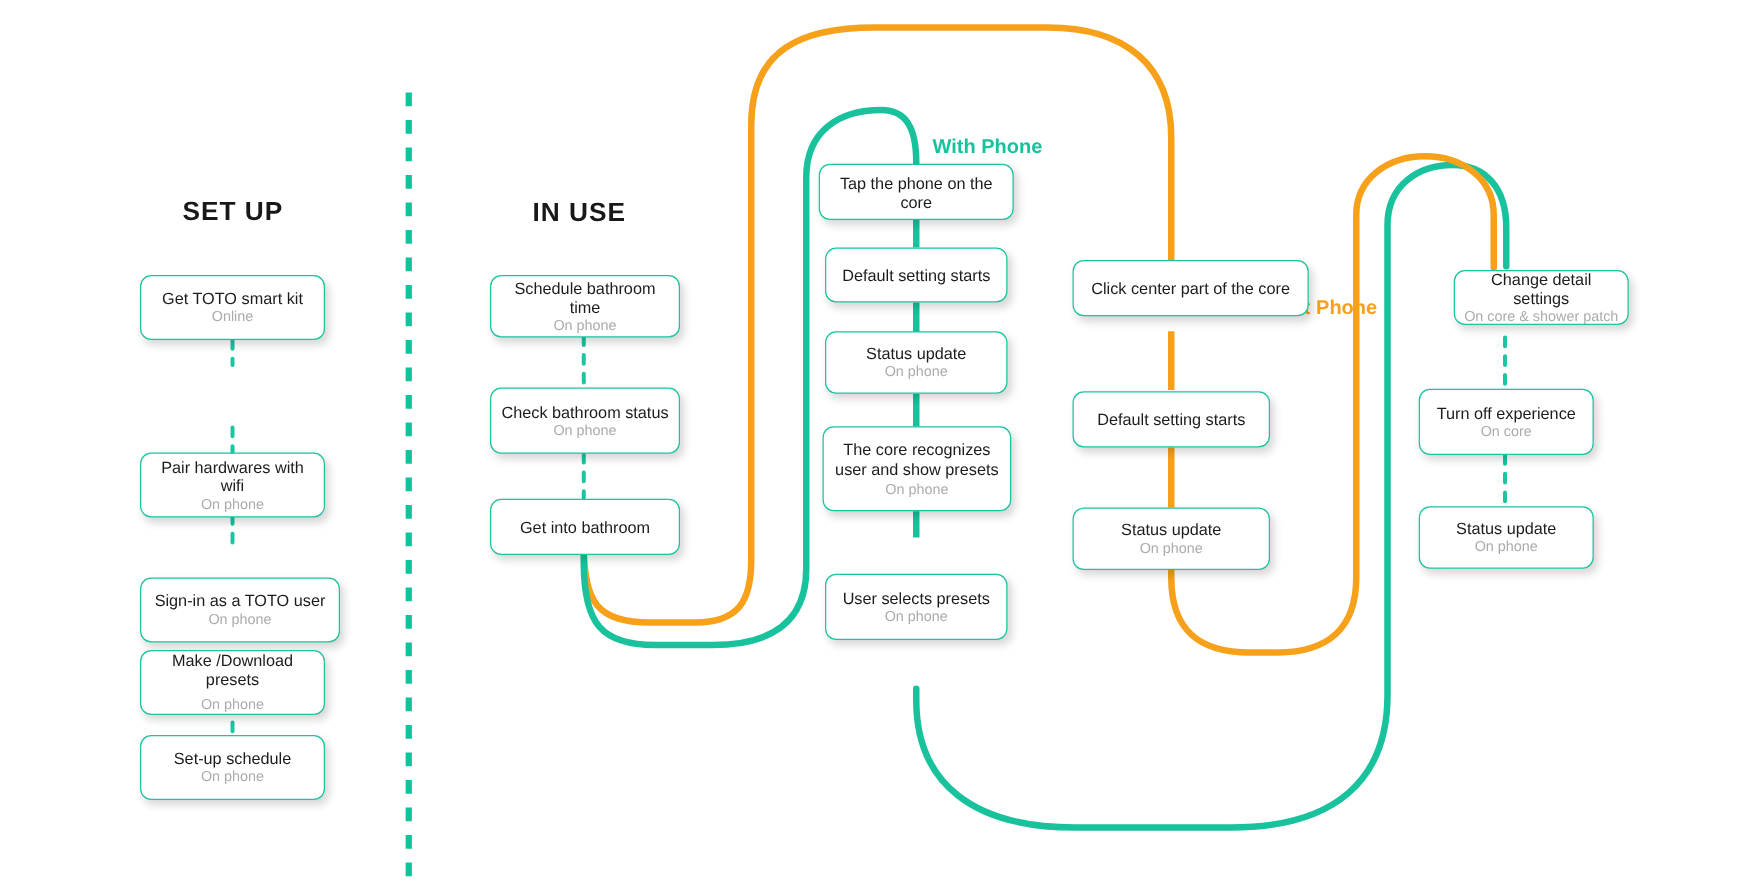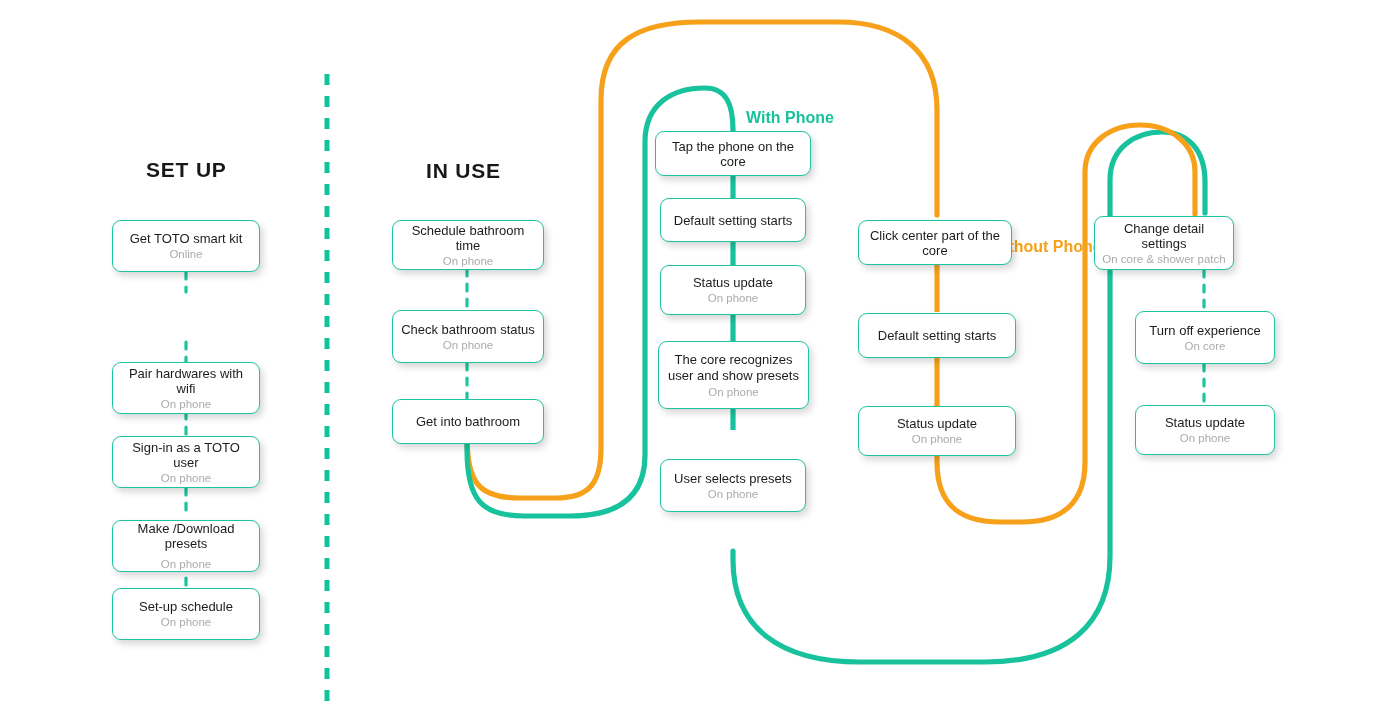--- a/index.html
+++ b/index.html
@@ -135,21 +135,21 @@
   <div class="branch-title orange" style="left:989px;top:195px;margin-top:43px;">Without Phone</div>
 
   <div class="node" style="left:112px;top:220px;width:148px;height:52px;">
     <span class="t1">Get TOTO smart kit</span>
     <span class="t2">Online</span>
   </div>
   <div class="node" style="left:112px;top:362px;width:148px;height:52px;text-align:center;">
     <span class="t1">Pair hardwares with wifi</span>
     <span class="t2">On phone</span>
   </div>
-  <div class="node" style="left:112px;top:436px;width:148px;height:52px;">
+  <div class="node" style="left:112px;top:462px;width:160px;height:52px;">
     <span class="t1">Sign-in as a TOTO user</span>
     <span class="t2">On phone</span>
   </div>
   <div class="node" style="left:112px;top:520px;width:148px;height:52px;justify-content:space-between;">
     <span class="t1">Make /Download presets</span>
     <span class="t2">On phone</span>
   </div>
   <div class="node" style="left:112px;top:588px;width:148px;height:52px;">
     <span class="t1">Set-up schedule</span>
     <span class="t2">On phone</span>
@@ -179,32 +179,32 @@
   </div>
   <div class="node two-line" style="left:658px;top:341px;width:151px;height:68px;">
     <span class="t1">The core recognizes user and show presets</span>
     <span class="t2">On phone</span>
   </div>
   <div class="node" style="left:660px;top:431px;width:146px;height:53px;margin-top:28px;">
     <span class="t1">User selects presets</span>
     <span class="t2">On phone</span>
   </div>
 
-  <div class="node" style="left:858px;top:220px;width:154px;height:45px;">
+  <div class="node" style="left:858px;top:208px;width:189px;height:45px;">
     <span class="t1">Click center part of the core</span>
   </div>
   <div class="node" style="left:858px;top:313px;width:158px;height:45px;">
     <span class="t1">Default setting starts</span>
   </div>
   <div class="node" style="left:858px;top:406px;width:158px;height:50px;">
     <span class="t1">Status update</span>
     <span class="t2">On phone</span>
   </div>
 
-  <div class="node" style="left:1094px;top:216px;width:140px;height:54px;">
+  <div class="node" style="left:1163px;top:216px;width:140px;height:44px;">
     <span class="t1">Change detail settings</span>
     <span class="t2">On core &amp; shower patch</span>
   </div>
   <div class="node" style="left:1135px;top:311px;width:140px;height:53px;">
     <span class="t1">Turn off experience</span>
     <span class="t2">On core</span>
   </div>
   <div class="node" style="left:1135px;top:405px;width:140px;height:50px;">
     <span class="t1">Status update</span>
     <span class="t2">On phone</span>

